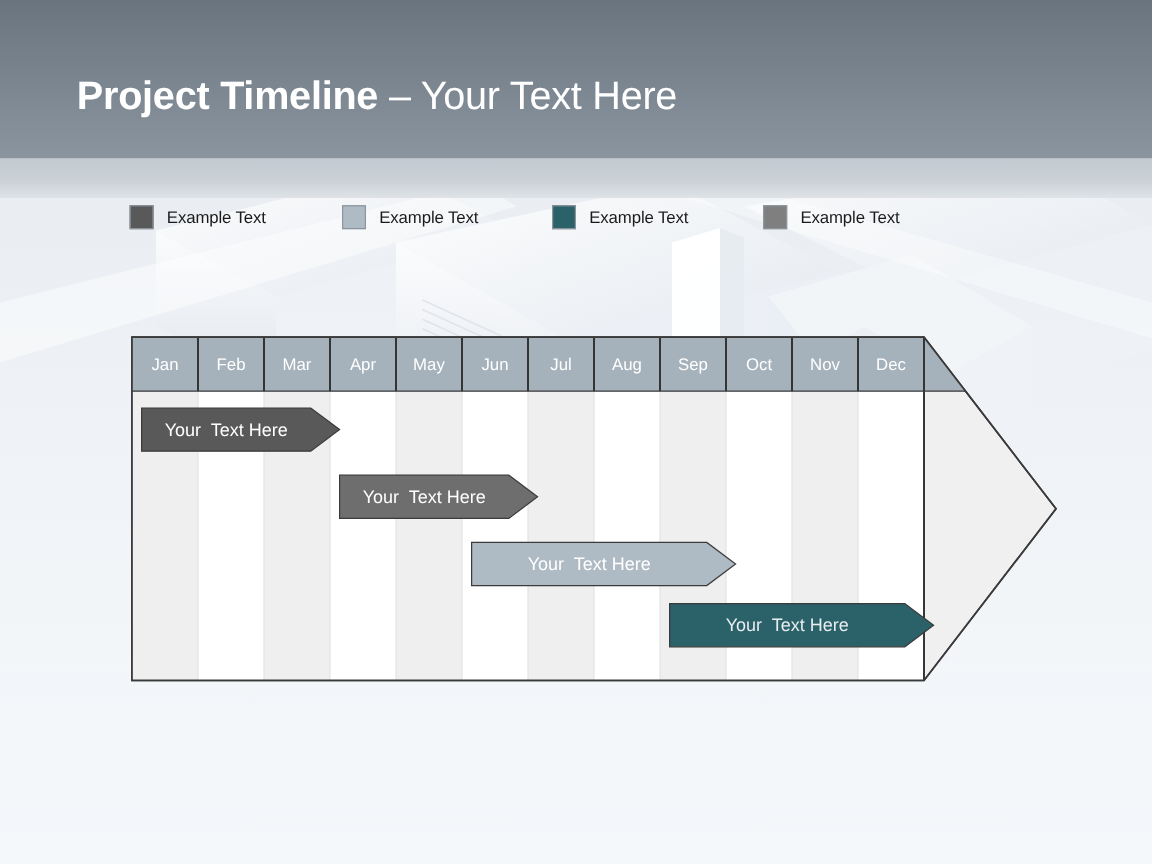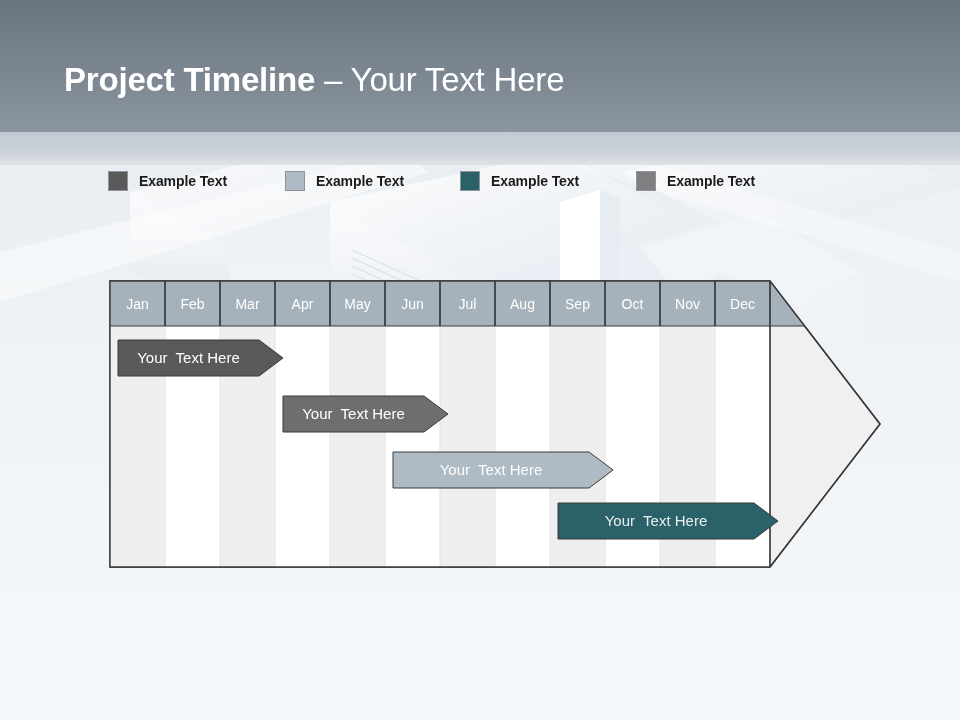--- a/index.html
+++ b/index.html
@@ -80,21 +80,21 @@
   .legend-swatch {
     width: 20px;
     height: 20px;
     border: 1px solid #8d949b;
     box-sizing: border-box;
     flex: 0 0 auto;
   }
   .legend-label {
     margin-left: 11px;
     font-size: 14px;
-    font-weight: bold;
+    font-weight: normal;
     color: #1b1b1b;
     white-space: nowrap;
     letter-spacing: -0.1px;
   }
 
   
   #chart {
     position: absolute;
     left: 109px;
     top: 236px;

